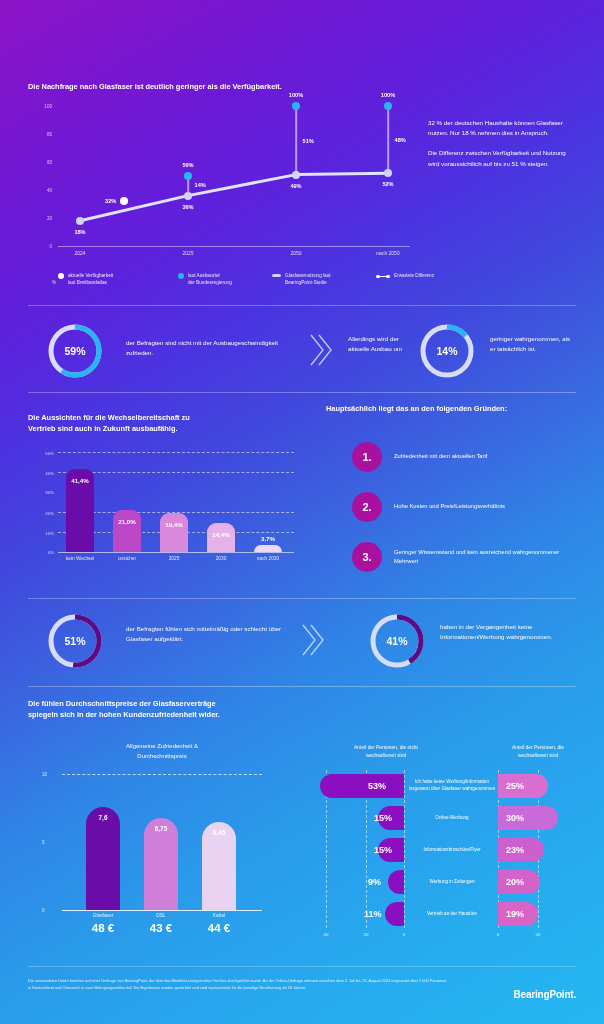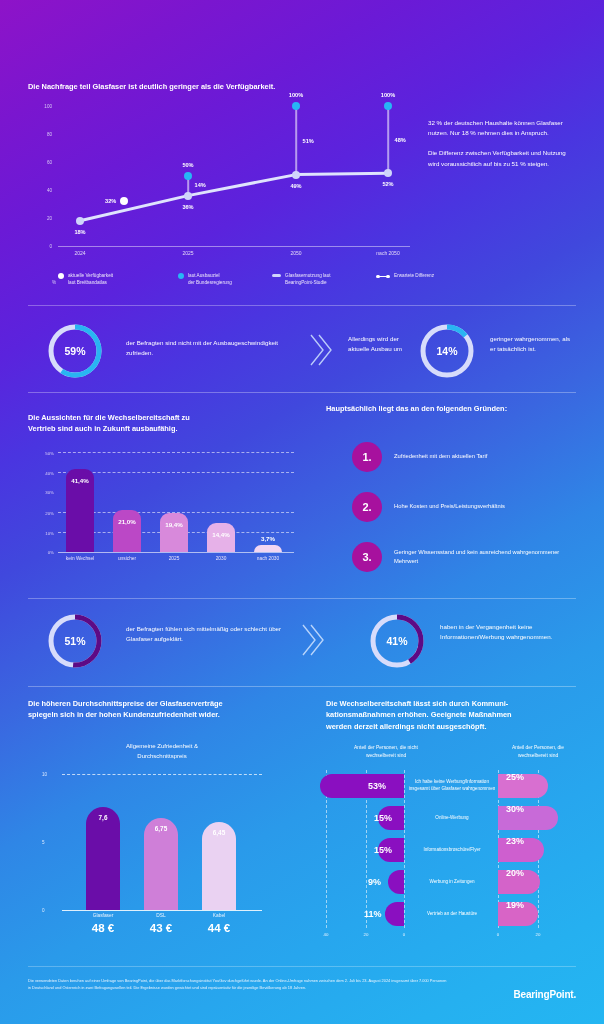--- a/index.html
+++ b/index.html
@@ -131,21 +131,21 @@
   .pc-grid { position:absolute; left:34px; width:200px; border-top:1px dashed rgba(255,255,255,0.7); }
   .pc-sub { position:absolute; left:34px; top:44px; width:200px; text-align:center; font-size:6px; line-height:1.6; color:#ffffff; }
 
   
   #butterfly { position:absolute; left:326px; top:698px; width:252px; height:250px; }
   .bf-head { position:absolute; font-size:4.9px; line-height:1.55; text-align:center; color:#ffffff; }
   .bfrow { position:absolute; height:24px; }
   .bf-left-bar { position:absolute; right:0; height:24px; background:#8a0fc0; border-radius:12px 0 0 12px; }
   .bf-right-bar { position:absolute; left:0; height:24px; border-radius:0 12px 12px 0; }
   .bf-lval { position:absolute; font-size:9px; font-weight:bold; color:#ffffff; transform:translateY(-50%); top:12px; }
-  .bf-rval { position:absolute; font-size:9px; font-weight:bold; color:#ffffff; transform:translateY(-50%); top:3px; }
+  .bf-rval { position:absolute; font-size:9px; font-weight:bold; color:#ffffff; transform:translateY(-50%); top:12px; }
   .bf-label {
     position:absolute; width:92px; left:80px; top:0; height:24px;
     display:flex; align-items:center; justify-content:center; text-align:center;
     font-size:4.6px; line-height:1.45; color:#ffffff;
   }
   .bf-vline { position:absolute; width:0; border-left:1px dashed rgba(255,255,255,0.55); }
   .bf-tick { position:absolute; font-size:4.4px; color:#e7f3ff; transform:translateX(-50%); }
 
   
   #footer { position:absolute; left:28px; top:978px; width:548px; }
@@ -153,21 +153,21 @@
   .brand { position:absolute; right:0; top:11px; font-size:10px; font-weight:bold; color:#ffffff; letter-spacing:-0.2px;text-align:center; }
 </style>
 </head>
 <body>
 
 <div id="page">
 <div class="wrap">
 
 
   <div id="linechart">
-    <div class="lc-title sub">Die Nachfrage teil Glasfaser ist deutlich geringer als die Verfügbarkeit.</div>
+    <div class="lc-title sub">Die Nachfrage nach Glasfaser ist deutlich geringer als die Verfügbarkeit.</div>
 
     <div class="yaxis">
       <div class="ytick" style="top:0%">100</div>
       <div class="ytick" style="top:20%">80</div>
       <div class="ytick" style="top:40%">60</div>
       <div class="ytick" style="top:60%">40</div>
       <div class="ytick" style="top:80%">20</div>
       <div class="ytick" style="top:100%">0</div>
     </div>
     <div class="ypct">%</div>
@@ -374,21 +374,21 @@
       </svg>
       <div class="val">41%</div>
     </div>
     <div class="body-txt" style="position:absolute; left:440px; top:622px; width:140px;">haben in der Vergangenheit keine Informationen/Werbung wahrgenommen.</div>
   </div>
 
   <div class="divider" style="top:686px;"></div>
 
   <div id="pricechart">
     <div class="sub" style="position:absolute; left:0; top:0; width:272px; line-height:1.55;">
-      <span>Die höheren Durchschnittspreise der Glasfaserverträge</span><br>
+      <span>Die fühlen Durchschnittspreise der Glasfaserverträge</span><br>
       <span>spiegeln sich in der hohen Kundenzufriedenheit wider.</span>
     </div>
 
     <div class="pc-sub">
       <span>Allgemeine Zufriedenheit &amp;</span><br>
       <span>Durchschnittspreis</span>
     </div>
 
     <div class="pc-grid" style="top:76px;"></div>
     <div class="pc-ytick" style="top:76px;">10</div>
@@ -412,25 +412,20 @@
     <div class="pcat" style="left:75px;">Glasfaser</div>
     <div class="pcat" style="left:133px;">DSL</div>
     <div class="pcat" style="left:191px;">Kabel</div>
 
     <div class="pprice" style="left:75px;">48 €</div>
     <div class="pprice" style="left:133px;">43 €</div>
     <div class="pprice" style="left:191px;">44 €</div>
   </div>
 
   <div id="butterfly">
-    <div class="sub" style="position:absolute; left:0; top:0; width:252px; line-height:1.55;">
-      <span>Die Wechselbereitschaft lässt sich durch Kommuni-</span><br>
-      <span>kationsmaßnahmen erhöhen. Geeignete Maßnahmen</span><br>
-      <span>werden derzeit allerdings nicht ausgeschöpft.</span>
-    </div>
 
     <div class="bf-head" style="left:14px; top:46px; width:92px;">Anteil der Personen, die nicht wechselbereit sind</div>
     <div class="bf-head" style="left:172px; top:46px; width:80px;">Anteil der Personen, die wechselbereit sind</div>
 
     <div class="bf-vline" style="left:0px;   top:72px; height:158px;"></div>
     <div class="bf-vline" style="left:40px;  top:72px; height:158px;"></div>
     <div class="bf-vline" style="left:78px;  top:72px; height:158px;"></div>
     <div class="bf-vline" style="left:172px; top:72px; height:158px;"></div>
     <div class="bf-vline" style="left:212px; top:72px; height:158px;"></div>
 

